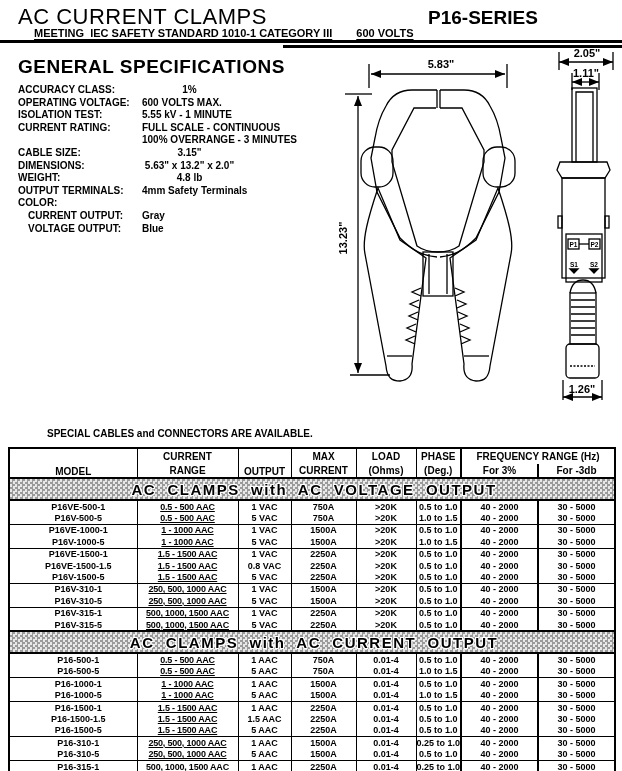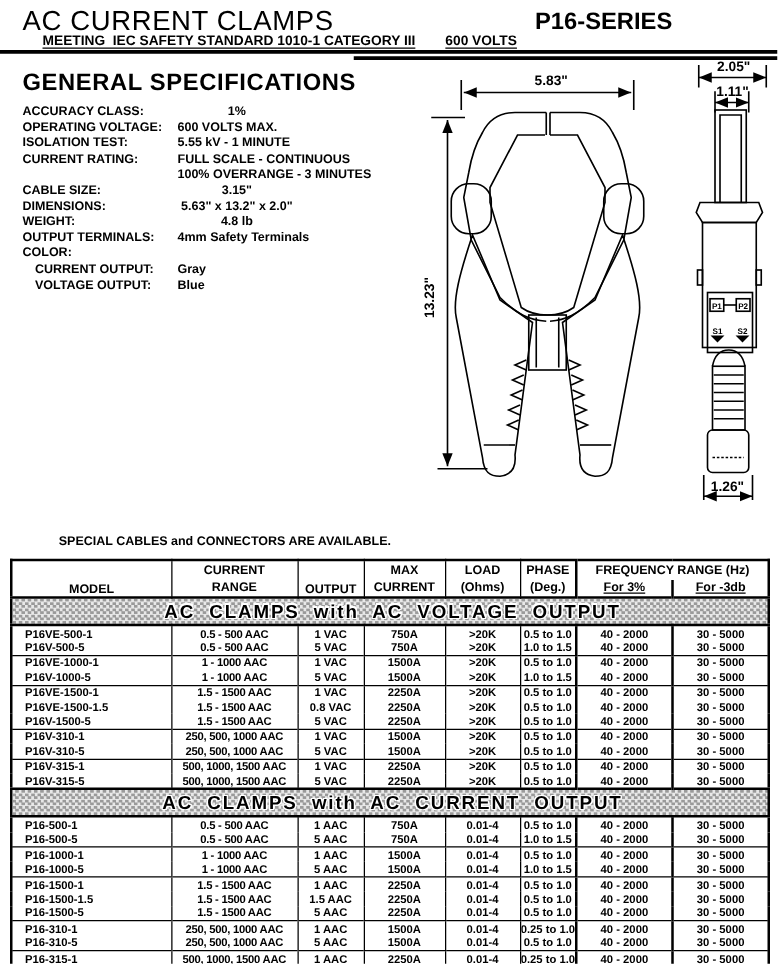--- a/index.html
+++ b/index.html
@@ -36,34 +36,34 @@
   
   .spec-table-wrap { left:8px; top:447px; }
   table { border-collapse:collapse; width:608px; table-layout:fixed; border:2px solid #000; }
   th, td { padding:0; margin:0; overflow:hidden; white-space:nowrap; }
   thead th { font-size:10px; font-weight:700; text-align:center; vertical-align:middle; }
   tr.h1 th { height:15px; }
   tr.h2 th { height:13px;margin-left:44px; }
   th.vbottom { vertical-align:bottom;margin-top:48px; }
   .vb  { border-left:1px solid #000; }
   .vb2 { border-left:2px solid #000; }
-  .hsub { text-decoration:underline; text-underline-offset:1px; }
+  .hsub { text-underline-offset:1px; }
   td.section-band {
     height:20px; font-size:15px; font-weight:700; letter-spacing:1.5px; white-space:pre;
     padding-left:4px; color:#000;
     background:repeating-conic-gradient(#9a9a9a 0% 25%, #e8e8e8 0% 50%);
     background-size:5px 5px;
     border-top:2px solid #000; border-bottom:2px solid #000;
     text-shadow:-1px -1px 0 #fff, 1px -1px 0 #fff, -1px 1px 0 #fff, 1px 1px 0 #fff,
                  0 -1px 0 #fff, 0 1px 0 #fff, -1px 0 0 #fff, 1px 0 0 #fff;
     margin-top:11px;
   }
   tbody td { height:11.4px; font-size:9px; font-weight:700; text-align:center; }
-  tbody td.c-model { text-align:left; padding-left:10px; }
-  tbody td.c-range { letter-spacing:-.2px; }
+  tbody td.c-model { text-align:center; padding-left:10px; }
+  tbody td.c-range { letter-spacing:-.2px;text-decoration:underline; }
   tr.group-start td { border-top:1.5px solid #000; }
 
   svg text { font-family:"Liberation Sans", sans-serif; }
 </style>
 </head>
 <body>
 
 <div class="abs title">AC CURRENT CLAMPS</div>
 <div class="abs series">P16-SERIES</div>
 <div class="abs subline">

